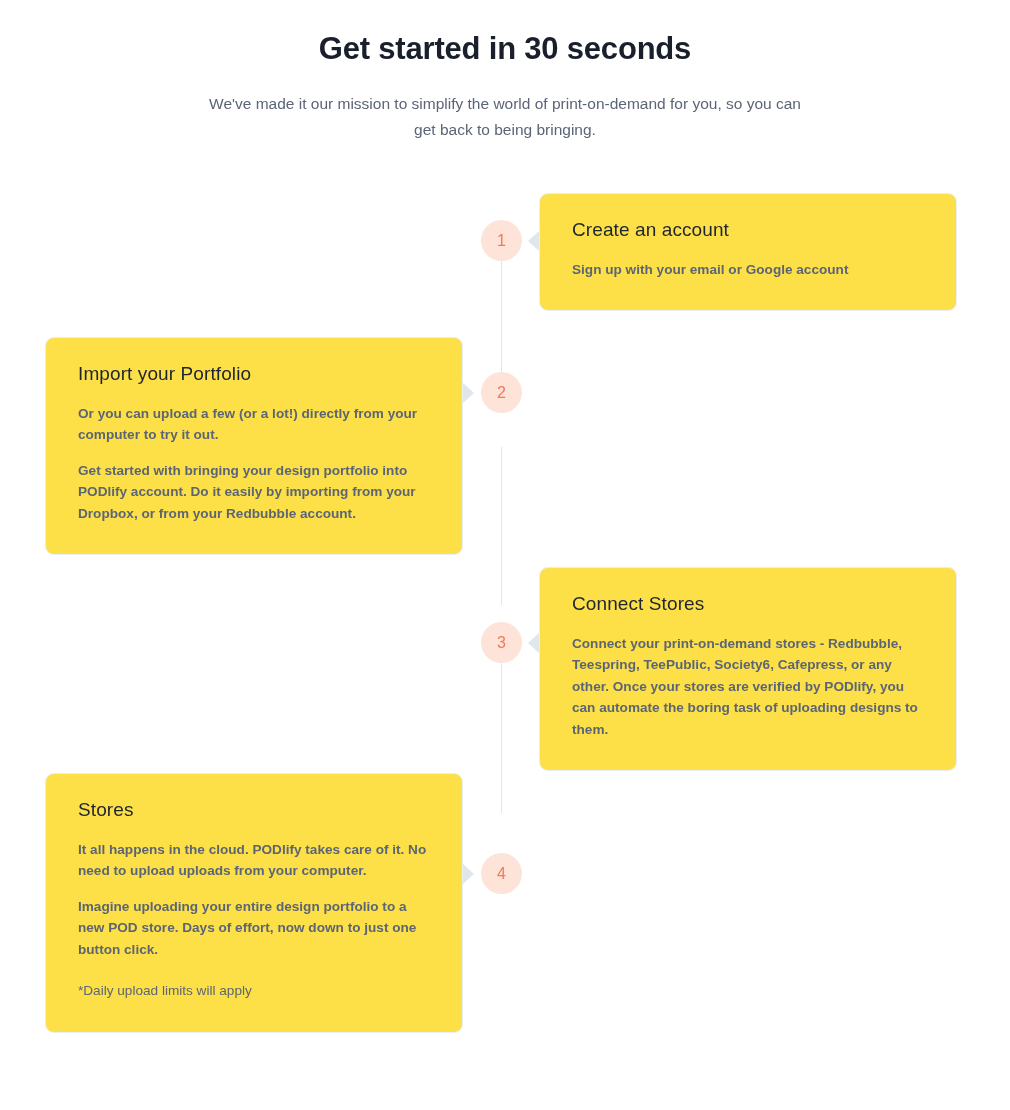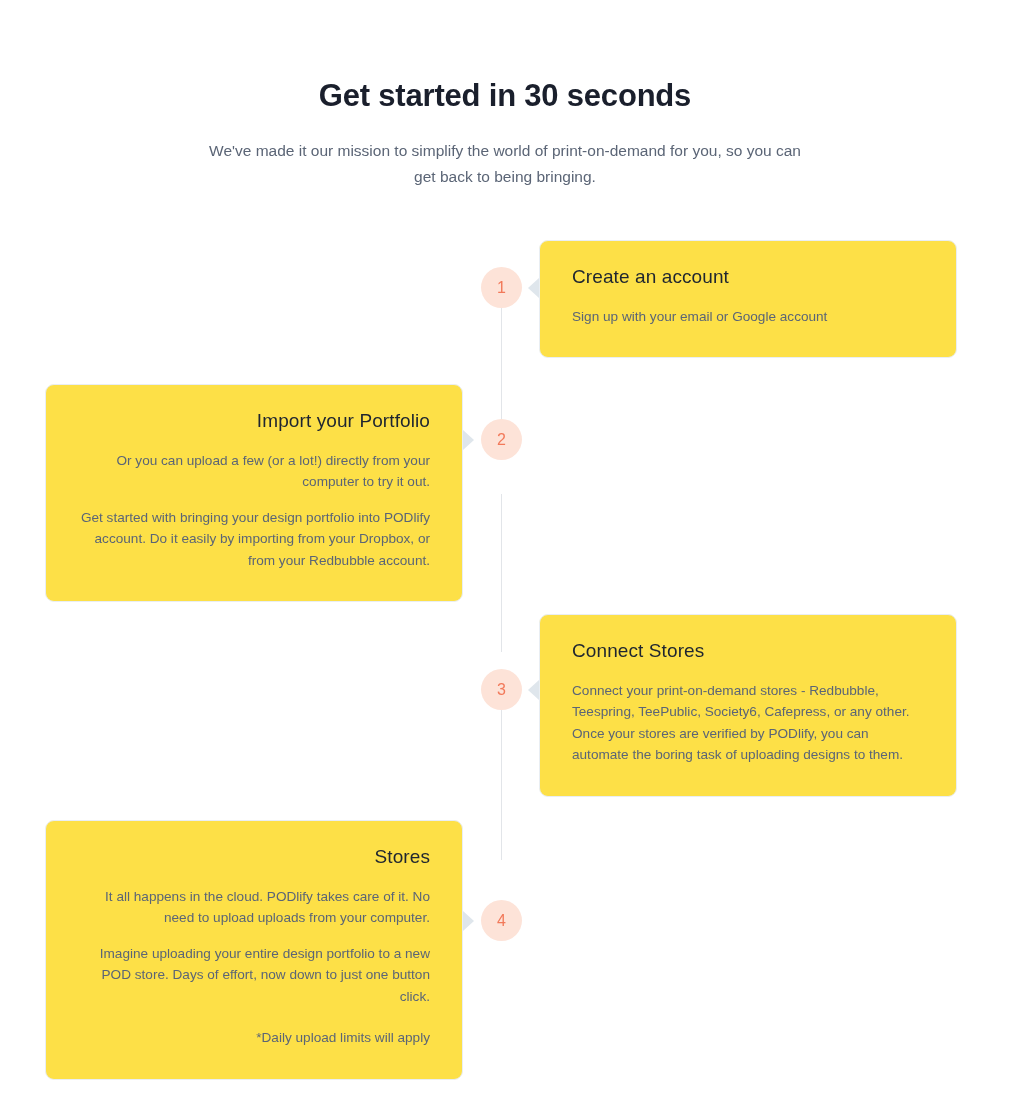--- a/index.html
+++ b/index.html
@@ -15,21 +15,20 @@
     font-family: "Liberation Sans", "DejaVu Sans", sans-serif;
     color: #2b3445;
     overflow: hidden;
     position: relative;
   }
 
   
   .page-header {
     padding-top: 30px;
     text-align: center;
-    margin-top: 47px;
   }
   .page-title {
     margin: 0;
     font-size: 31px;
     font-weight: bold;
     letter-spacing: -0.2px;
     color: #1a1f2c;
     line-height: 1.25;
   }
   .page-subtitle {
@@ -85,35 +84,36 @@
   .step-card {
     position: absolute;
     width: 418px;
     background: #fde047;
     border: 1px solid #e9eef3;
     border-radius: 9px;
     padding: 24px 32px 30px 32px;
     margin-top: 27px;
   }
   .step.right .step-card { left: 539px; }
-  .step.left  .step-card { left: 45px; text-align: right; }
+  .step.left  .step-card { left: 45px; }
 
   .card-title {
     margin: 0 0 16px 0;
     font-size: 19px;
     font-weight: 400;
     color: #1e2530;
     line-height: 1.3;
     letter-spacing: 0.1px;
   }
   .card-para {
     margin: 0 0 14px 0;
     font-size: 13.6px;
     line-height: 1.58;
     color: #5b6576;
+    font-weight: bold;
   }
   .card-para:last-child { margin-bottom: 0; }
   .card-note {
     margin: 20px 0 0 0;
     font-size: 13.6px;
     line-height: 1.58;
     color: #5b6576;
   }
 
   

